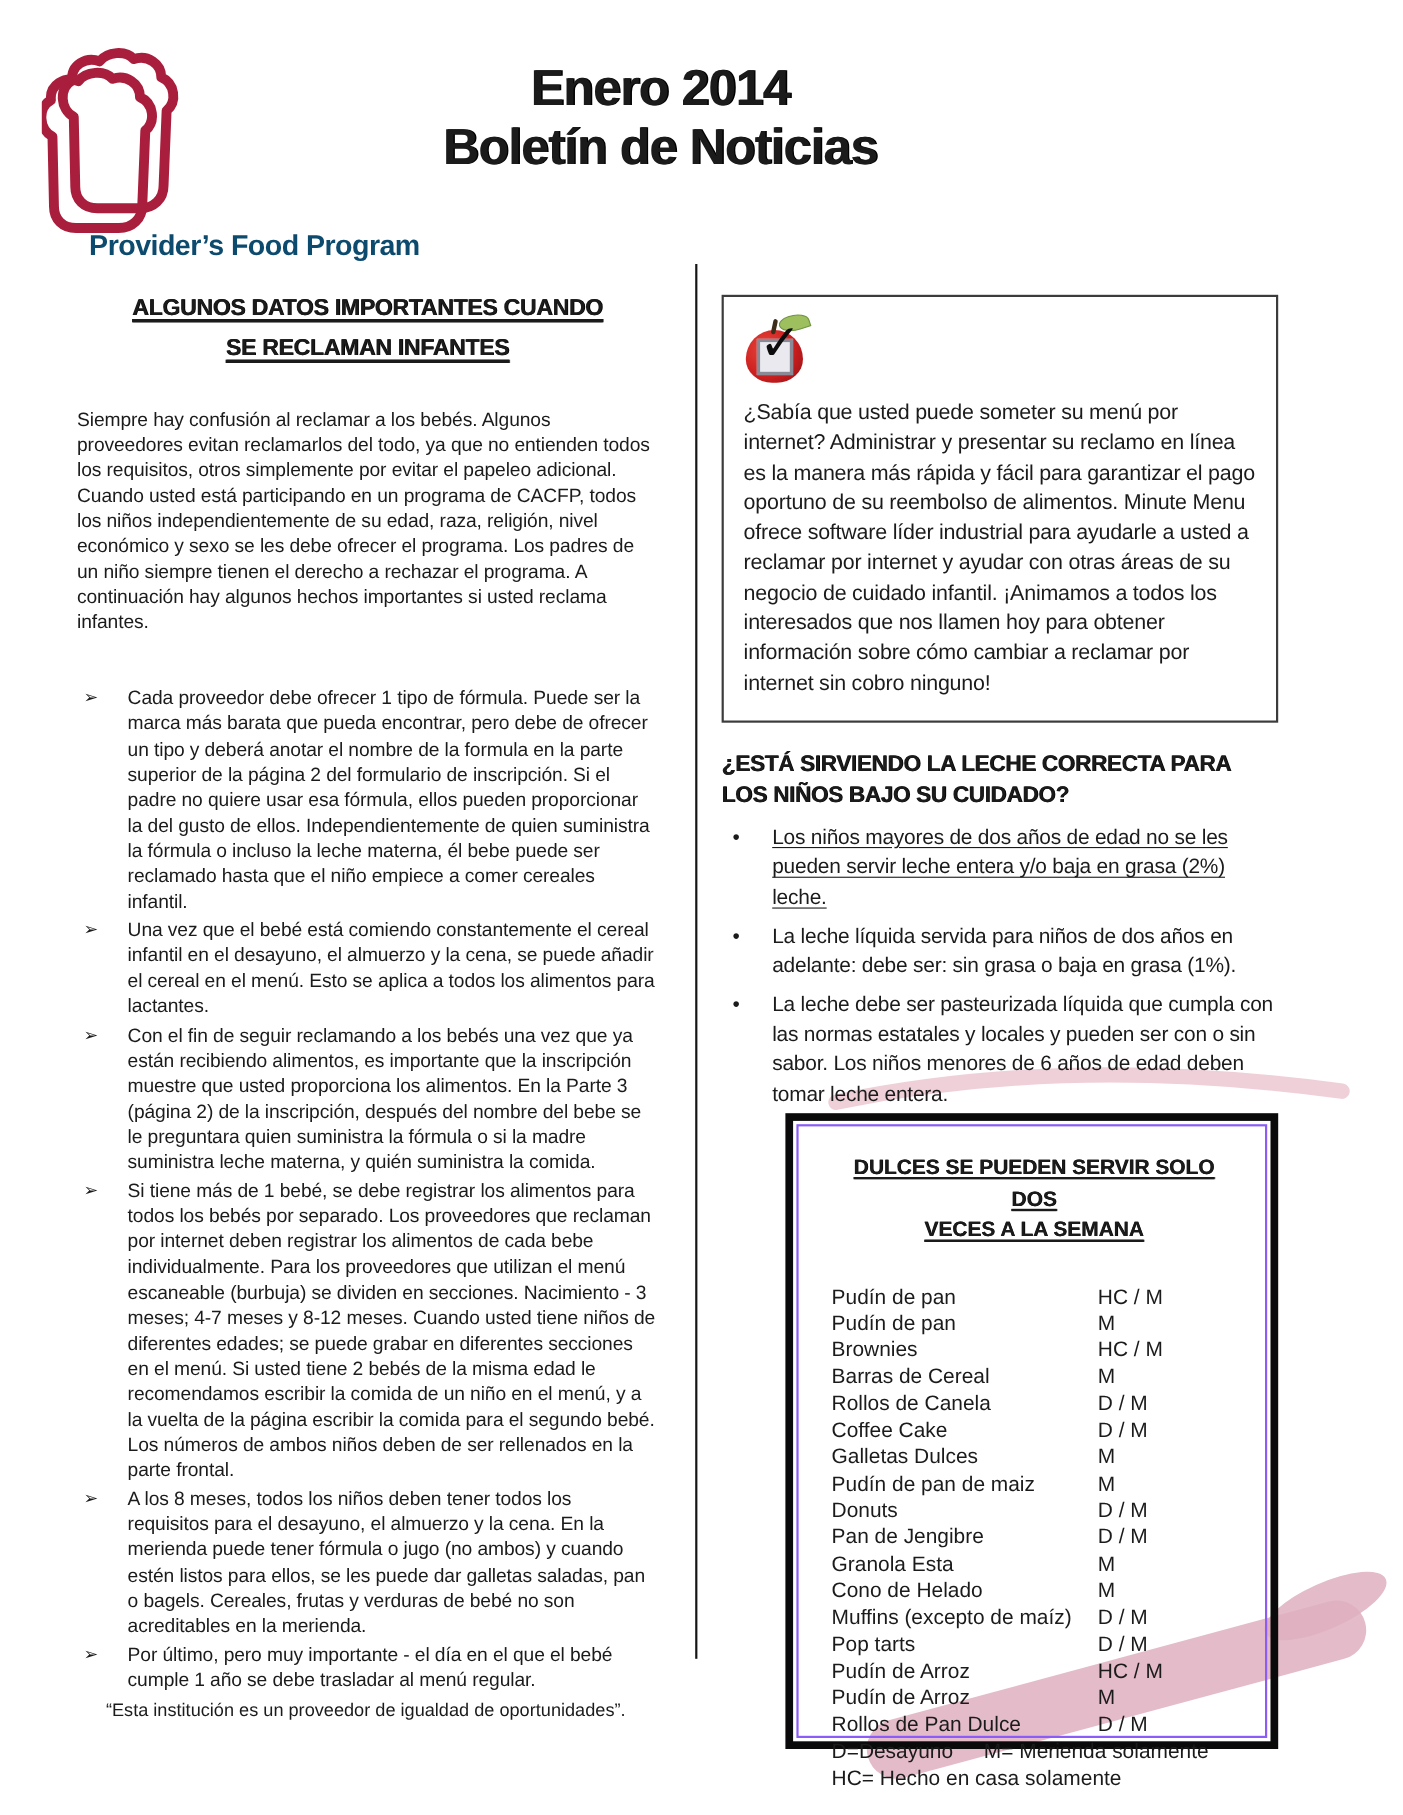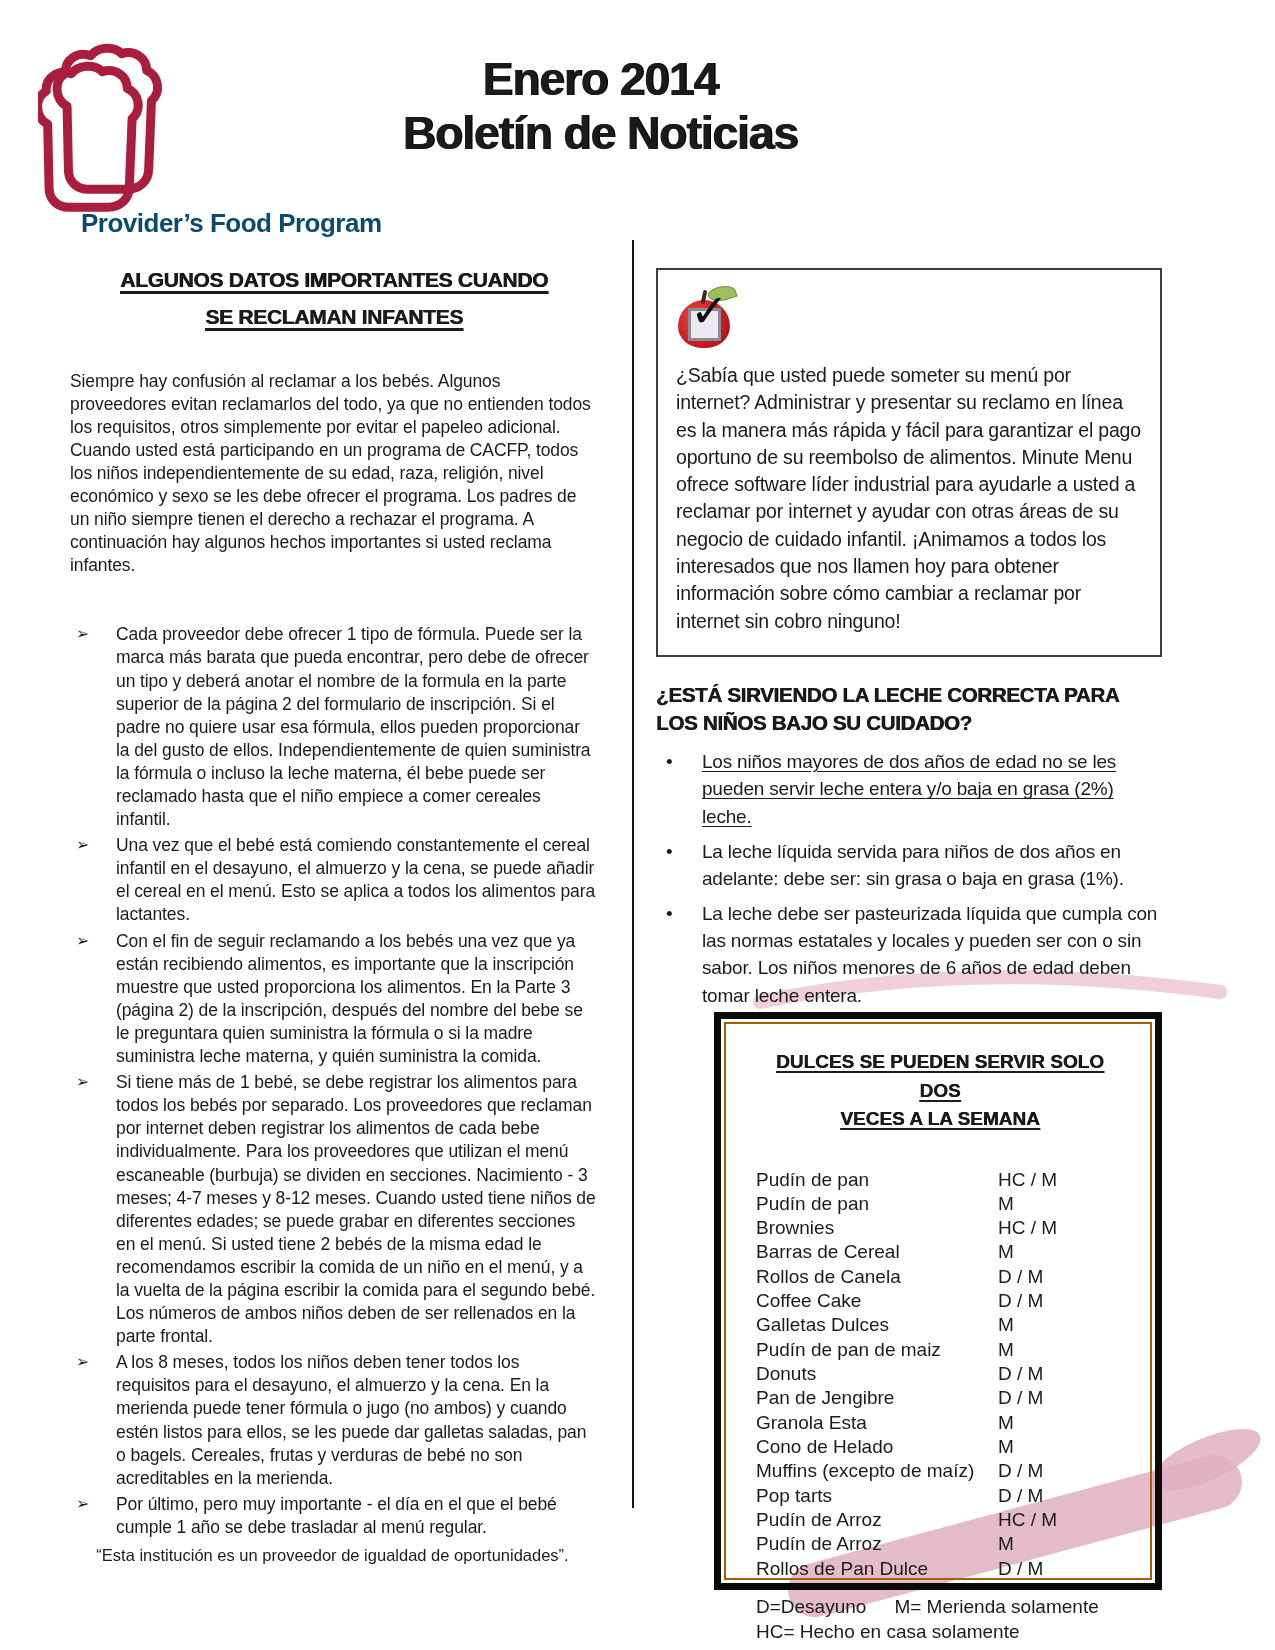--- a/index.html
+++ b/index.html
@@ -57,30 +57,30 @@
   .milk-heading{margin-top:24px;font-weight:bold;font-size:20.5px;
     line-height:1.35;letter-spacing:-0.3px;text-shadow:.6px 0 0 #000;}
   ul.dots{list-style:none;margin:12px 0 0 0;padding:0;font-size:19px;line-height:1.43;}
   ul.dots li{position:relative;padding-left:46px;margin-bottom:8px;letter-spacing:-0.2px;}
   ul.dots li .mk{position:absolute;left:10px;top:0;}
   ul.dots li.u .txt{text-decoration:underline;text-underline-offset:3px;}
 
   
   .sweets-outer{left:714px;top:1012px;width:448px;height:578px;border:7px solid #0a0a0a;
     box-sizing:border-box;z-index:2;background:transparent;}
-  .sweets-inner{position:absolute;left:3px;top:3px;right:3px;bottom:3px;border:2px solid #a16207;
+  .sweets-inner{position:absolute;left:3px;top:3px;right:3px;bottom:3px;border:2px solid #8b5cf6;
     padding:24px 26px 0 30px;box-sizing:border-box;background:transparent;}
   .s-heading{text-align:center;font-weight:bold;font-size:19px;line-height:1.5;
     text-shadow:.4px 0 0 #000;}
   .s-heading .hl{text-decoration:underline;text-decoration-thickness:2px;text-underline-offset:3px;}
   .s-items{margin-top:34px;font-size:19px;line-height:1.28;}
   .s-row{display:flex;}
   .s-name{width:242px;flex:none;}
   .s-code{flex:1;}
-  .s-legend{margin-top:14px;font-size:19px;line-height:1.3;}
+  .s-legend{font-size:19px;line-height:1.3;}
   .s-legend .gap{display:inline-block;width:28px;}
 
   
   .swoosh{left:640px;top:940px;width:635px;height:710px;z-index:0;}
 </style>
 </head>
 <body>
 
 <svg class="abs swoosh" viewBox="0 0 635 710" width="635" height="710">
   <path d="M120,62 Q 330,18 580,52" fill="none" stroke="#ecc7d1" stroke-width="14" stroke-linecap="round" opacity="0.85"></path>

